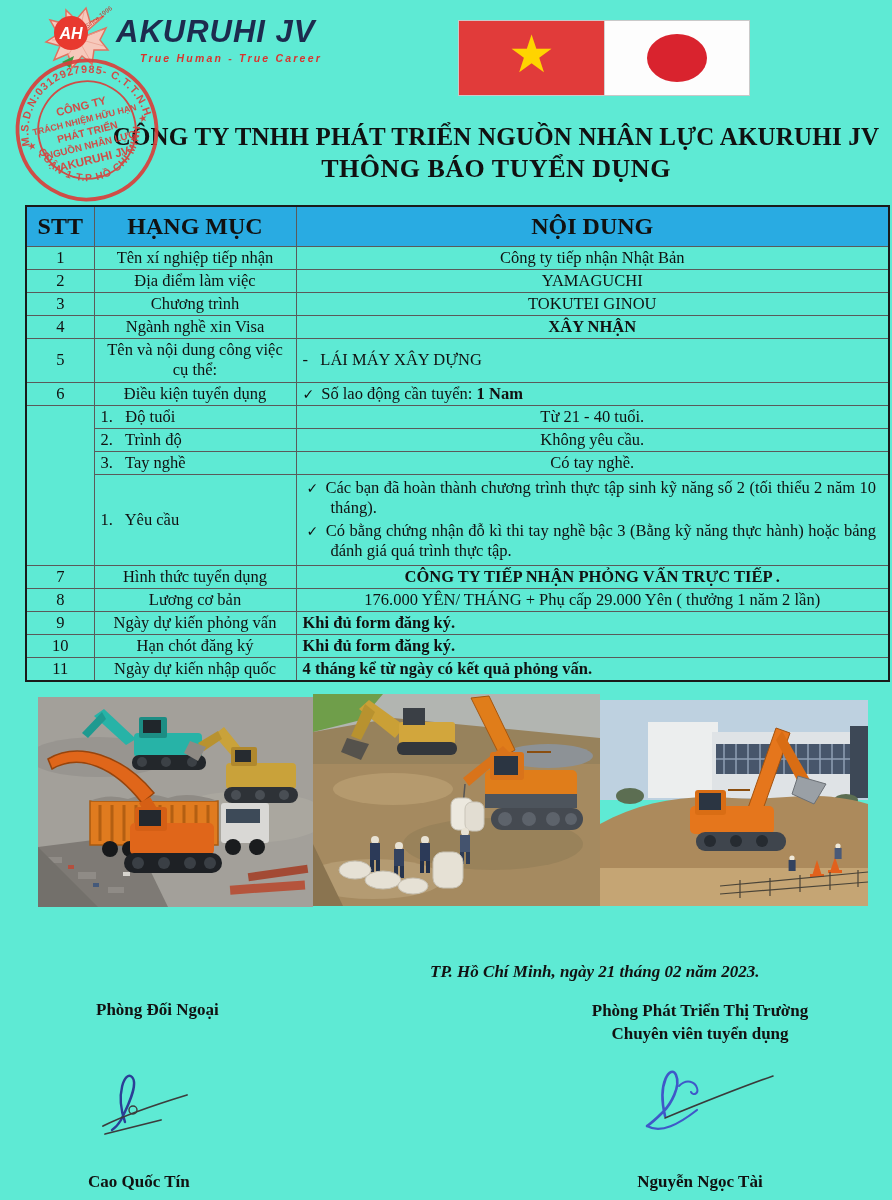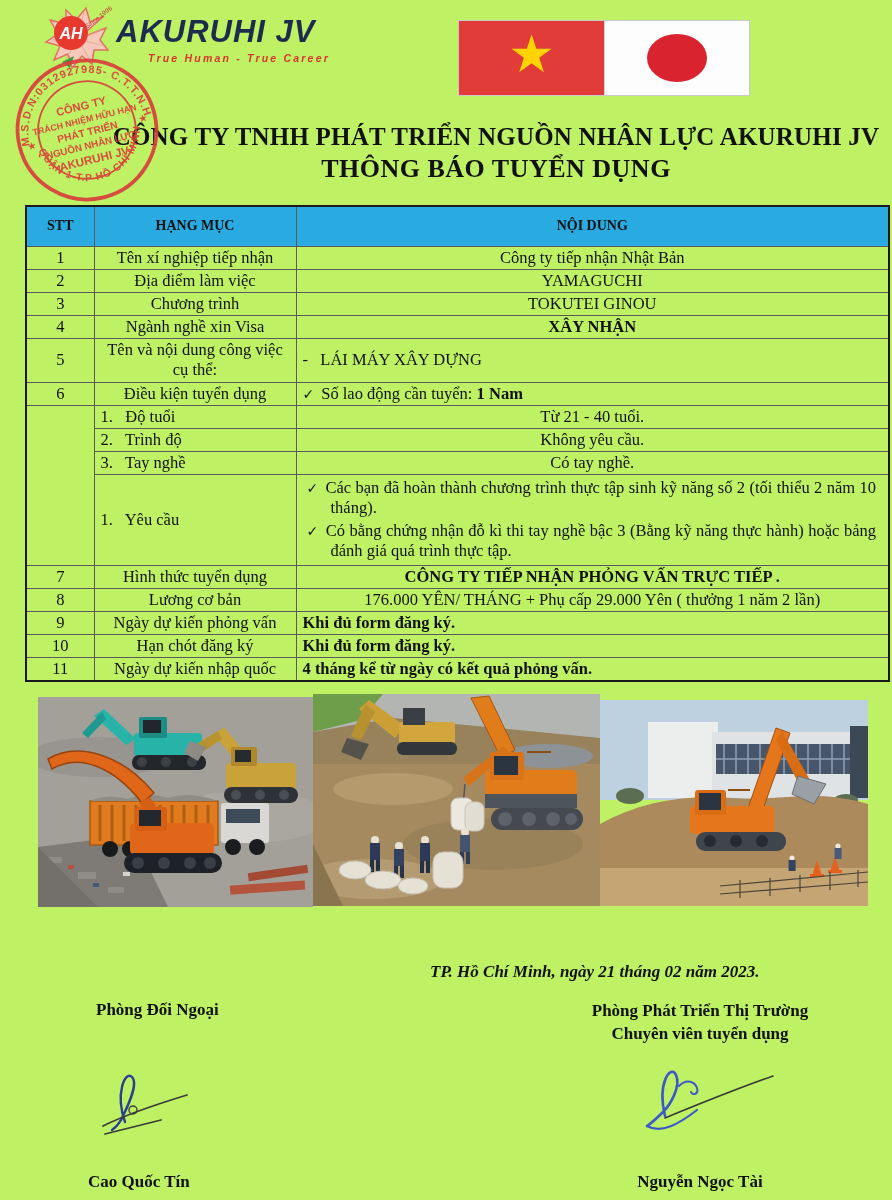--- a/index.html
+++ b/index.html
@@ -1,31 +1,31 @@
 <!DOCTYPE html>
 <html><head>
 <meta charset="utf-8">
 <style>
   * { margin:0; padding:0; box-sizing:border-box; }
   body { background:#888; font-family:"Liberation Serif", serif; }
   .page {
     position:relative; width:892px; height:1200px; margin:0 auto;
-    background:#bef264; overflow:hidden; color:#111;
+    background:#5eead4; overflow:hidden; color:#111;
   }
   
   .logo { position:absolute; left:44px; top:4px; width:300px; height:70px; }
   .logo-emblem { position:absolute; left:0; top:2px; width:68px; height:66px; }
   .logo-text { position:absolute; left:72px; top:10px; }
   .brand {
     font-family:"Liberation Sans", sans-serif; font-weight:bold; font-style:italic;
     font-size:31px; color:#1d2b4e; letter-spacing:1px; white-space:nowrap;
   }
   .tagline {
     font-family:"Liberation Sans", sans-serif; font-weight:bold; font-style:italic;
-    font-size:10.5px; color:#d9342f; letter-spacing:2.2px; margin-top:2px; margin-left:32px;
+    font-size:10.5px; color:#d9342f; letter-spacing:2.2px; margin-top:2px; margin-left:24px;
     white-space:nowrap;
   }
   .stamp { position:absolute; left:12px; top:55px; width:150px; height:150px; z-index:5; opacity:.92; transform:rotate(-14deg); }
   .flags {
     position:absolute; left:458px; top:20px; width:292px; height:76px;
     border:1px solid #c9c9c9; display:flex; background:#fff; z-index:1;
   }
   .flag-vn { width:50%; height:100%; background:#e13b3a; display:flex; align-items:center; justify-content:center; }
   .flag-vn .star { color:#ffd400; font-size:52px; line-height:1; margin-top:-6px; }
   .flag-jp { width:50%; height:100%; background:#fdfdfd; border-left:1px solid #d2d2d2; display:flex; align-items:center; justify-content:center; }
@@ -34,21 +34,21 @@
   .title-1 { font-size:25px; font-weight:bold; letter-spacing:.2px; white-space:nowrap;margin-top:13px; }
   .title-2 { font-size:26px; font-weight:bold; margin-top:3px; letter-spacing:.5px; }
   
   .job-table {
     position:absolute; left:25px; top:205px; width:863px;
     border-collapse:collapse; table-layout:fixed; font-size:16.5px;
   }
   .job-table col.c1 { width:68px; } .job-table col.c2 { width:202px; } .job-table col.c3 { width:593px; }
   .job-table th, .job-table td { border:1px solid #5a5a5a; padding:1px 6px; vertical-align:middle; }
   .job-table { border:2px solid #1a1a1a; }
-  .job-table thead th { background:#29abe2; font-size:14px; font-weight:bold; height:40px; text-align:center; }
+  .job-table thead th { background:#29abe2; font-size:24px; font-weight:bold; height:40px; text-align:center; }
   .td-stt { text-align:center; height:22px; }
   .td-label { text-align:center; padding-left:10px; }
   .td-c { text-align:center; }
   .td-l { text-align:left; padding-left:16px; }
   .b { font-weight:bold; }
   .pre { white-space:pre-wrap; }
   .row5 td { height:44px; }
   .sub-label { padding-left:54px; white-space:pre-wrap; }
   .yeucau td { height:86px; }
   .check { font-family:"DejaVu Sans", sans-serif; font-size:14px; margin-right:7px; }

